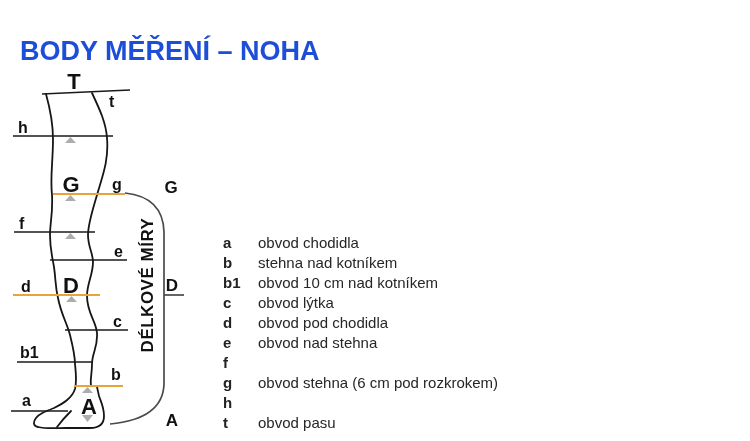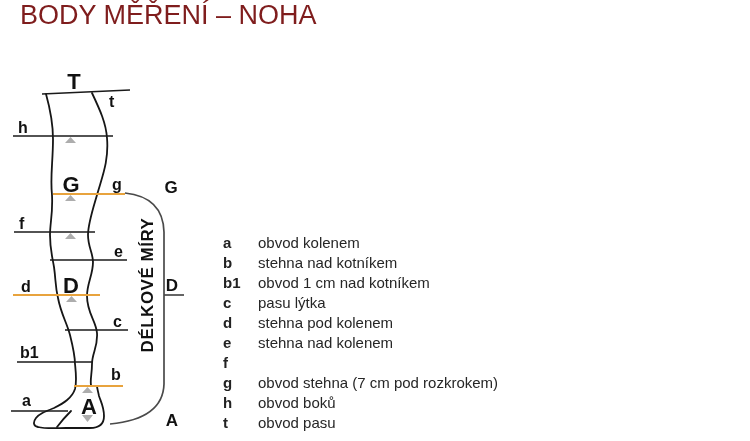--- a/index.html
+++ b/index.html
@@ -1,22 +1,22 @@
 <!DOCTYPE html>
 <html><head>
 <meta charset="utf-8">
 <style>
   html,body { margin:0; padding:0; background:#fff; }
   .canvas {
     position:relative; width:750px; height:441px; background:#ffffff;
     font-family:"Liberation Sans", sans-serif; overflow:hidden;
   }
   .title {
-    position:absolute; left:20px; top:0;
-    font-size:27px; font-weight:normal; color:#7f1d1d; white-space:nowrap;
+    position:absolute; left:20px; top:36px;
+    font-size:27px; font-weight:bold; color:#1d4ed8; white-space:nowrap;
   }
   svg.diagram { position:absolute; left:0; top:0; }
 
   .leg    { fill:none; stroke:#161616; stroke-width:1.8; stroke-linecap:round; }
   .mline  { stroke:#1a1a1a; stroke-width:1.7; }
   .oline  { stroke-width:2.2; }
   .lbl    { font-weight:bold; fill:#111; }
   .big    { font-size:22px; }
   .sm     { font-size:16px; }
   .bracket{ fill:none; stroke:#4a4a4a; stroke-width:1.7; }
@@ -107,52 +107,51 @@
     <text class="brlbl" x="171" y="193" text-anchor="middle">G</text>
     <text class="brlbl" x="172" y="291" text-anchor="middle">D</text>
     <text class="brlbl" x="172" y="426" text-anchor="middle">A</text>
 
     <text class="axis" x="148" y="290" text-anchor="middle" transform="rotate(-90 148 285)">DÉLKOVÉ MÍRY</text>
   </svg>
 
   <div class="legend">
     <div class="legend-row">
       <span class="legend-key">a</span>
-      <span class="legend-text">obvod kolenem</span>
+      <span class="legend-text">obvod chodidla</span>
     </div>
     <div class="legend-row">
       <span class="legend-key">b</span>
       <span class="legend-text">stehna nad kotníkem</span>
     </div>
     <div class="legend-row">
       <span class="legend-key">b1</span>
-      <span class="legend-text">obvod 1 cm nad kotníkem</span>
+      <span class="legend-text">obvod 10 cm nad kotníkem</span>
     </div>
     <div class="legend-row">
       <span class="legend-key">c</span>
-      <span class="legend-text">pasu lýtka</span>
+      <span class="legend-text">obvod lýtka</span>
     </div>
     <div class="legend-row">
       <span class="legend-key">d</span>
-      <span class="legend-text">stehna pod kolenem</span>
+      <span class="legend-text">obvod pod chodidla</span>
     </div>
     <div class="legend-row">
       <span class="legend-key">e</span>
-      <span class="legend-text">stehna nad kolenem</span>
+      <span class="legend-text">obvod nad stehna</span>
     </div>
     <div class="legend-row">
       <span class="legend-key">f</span>
     </div>
     <div class="legend-row">
       <span class="legend-key">g</span>
-      <span class="legend-text">obvod stehna (7 cm pod rozkrokem)</span>
+      <span class="legend-text">obvod stehna (6 cm pod rozkrokem)</span>
     </div>
     <div class="legend-row">
       <span class="legend-key">h</span>
-      <span class="legend-text">obvod boků</span>
     </div>
     <div class="legend-row">
       <span class="legend-key">t</span>
       <span class="legend-text">obvod pasu</span>
     </div>
   </div>
 
 </div>
 
 </body></html>

